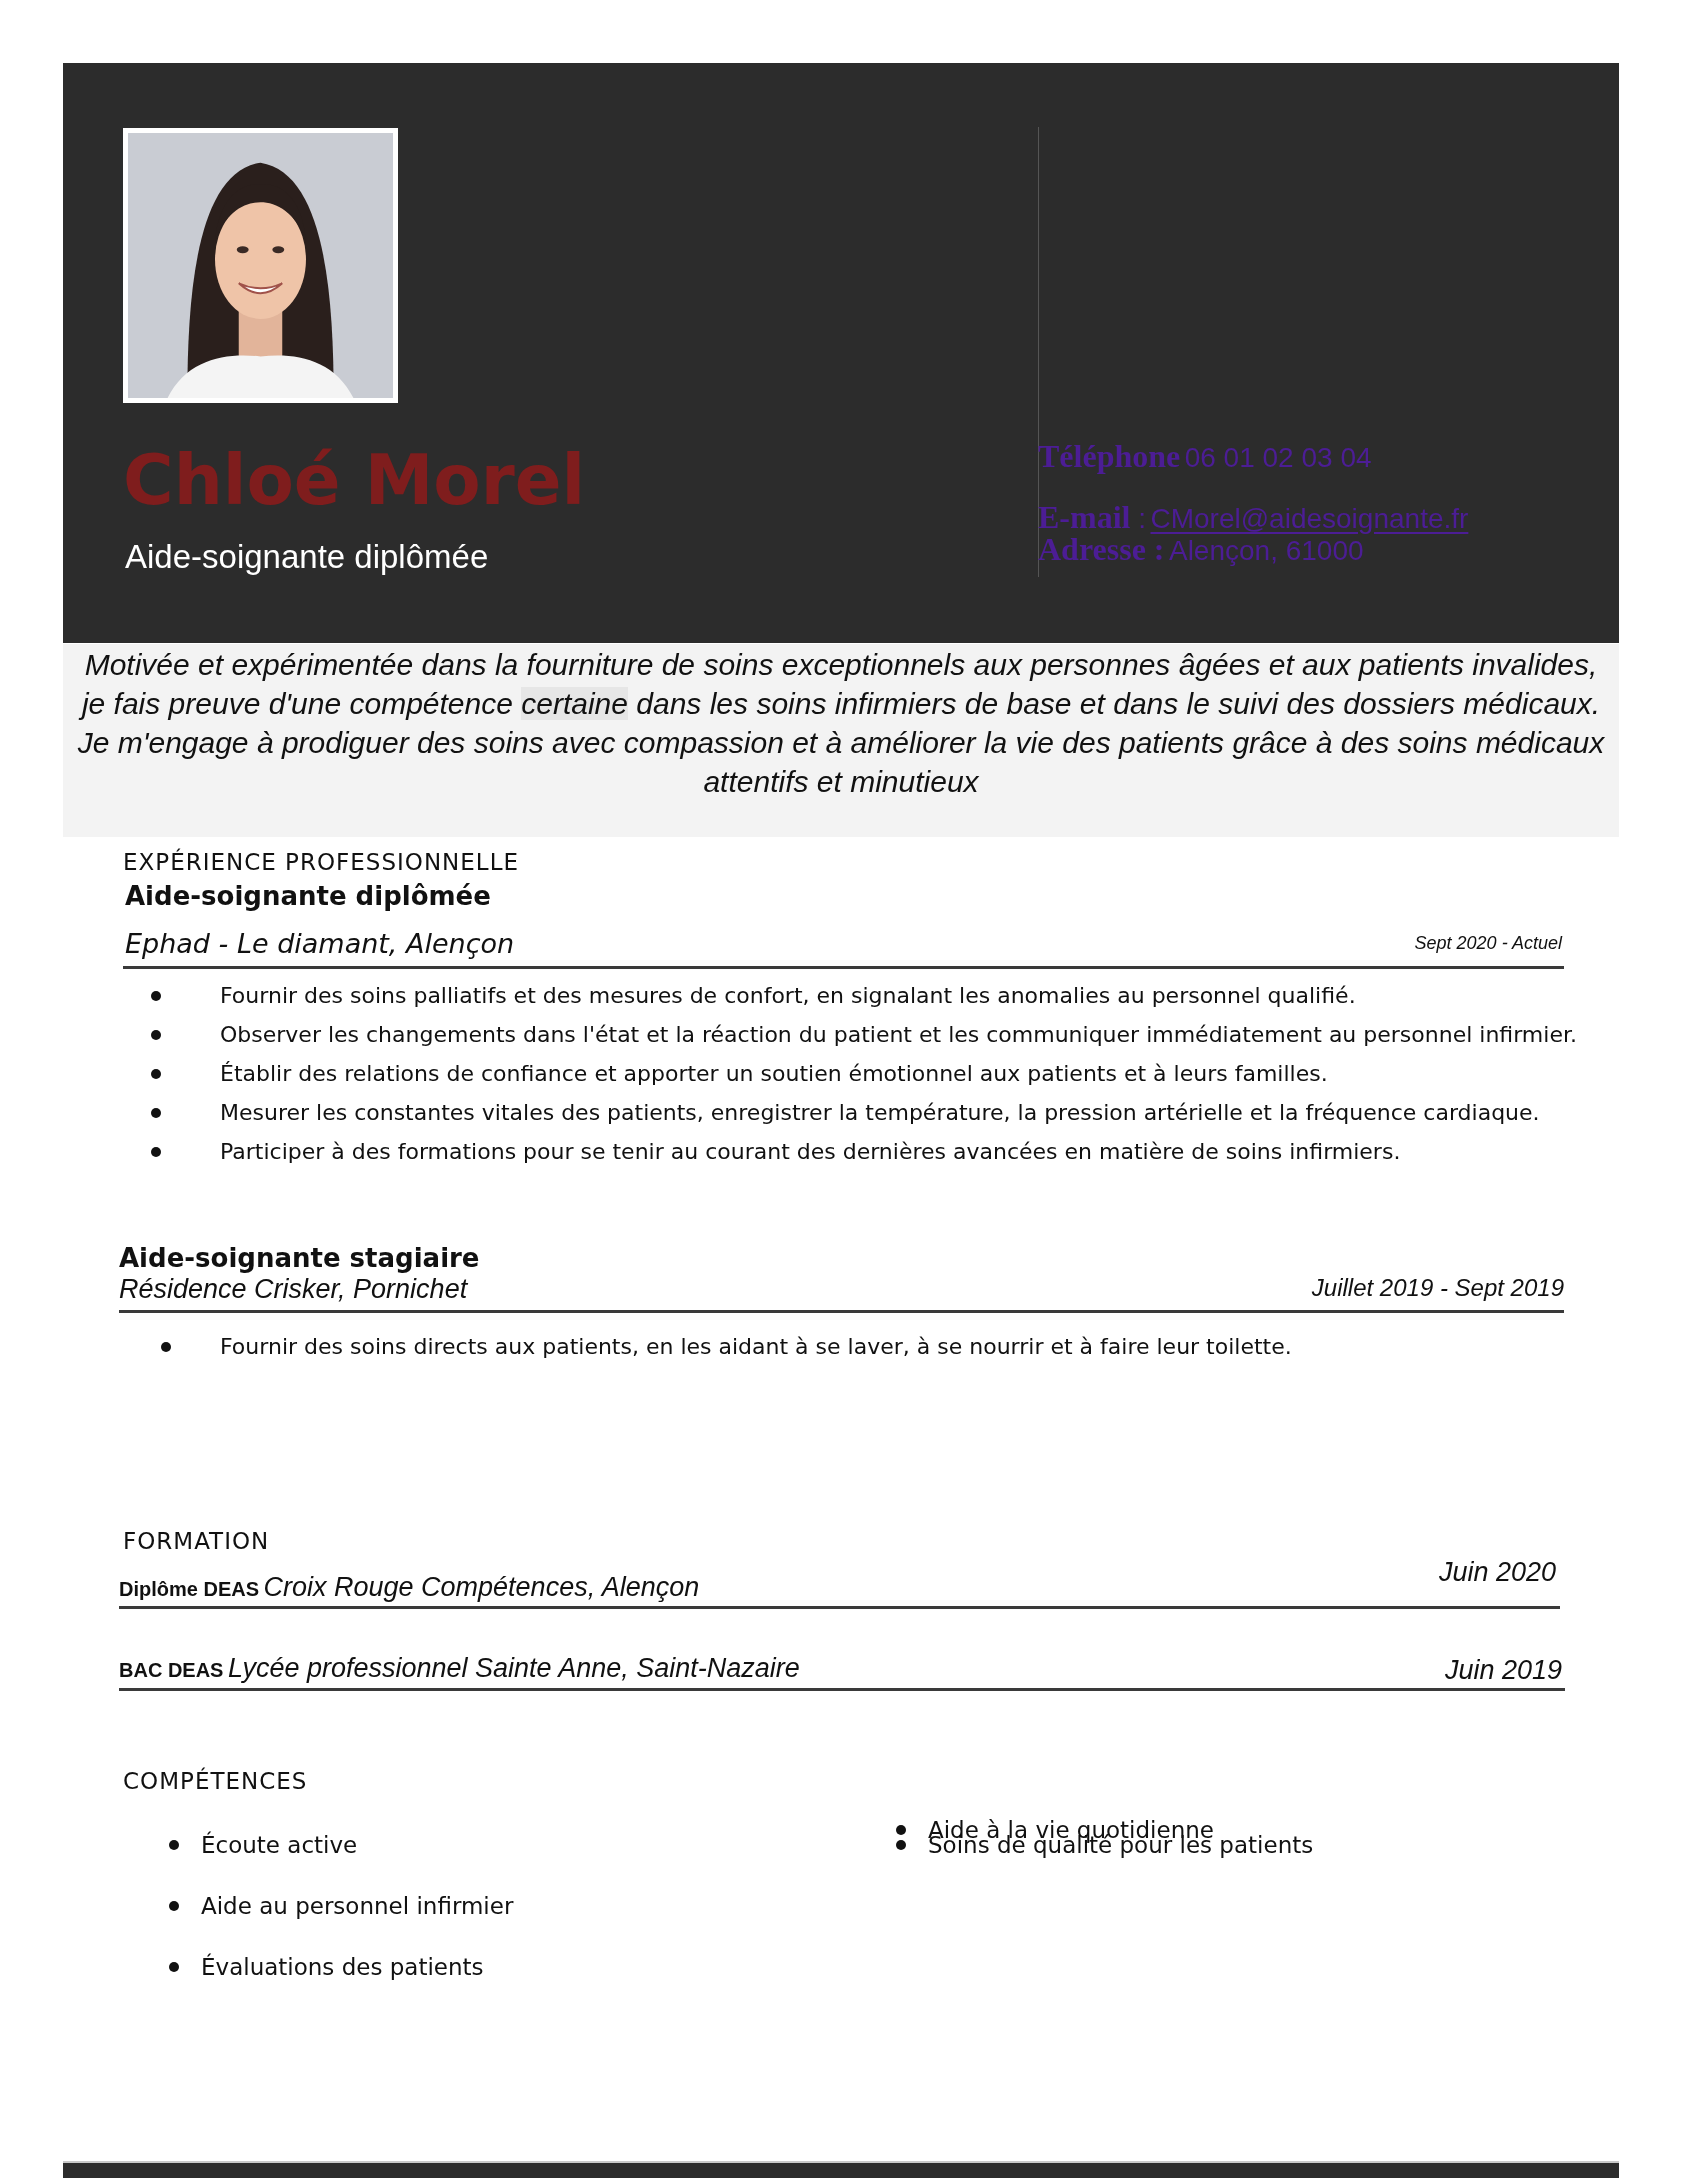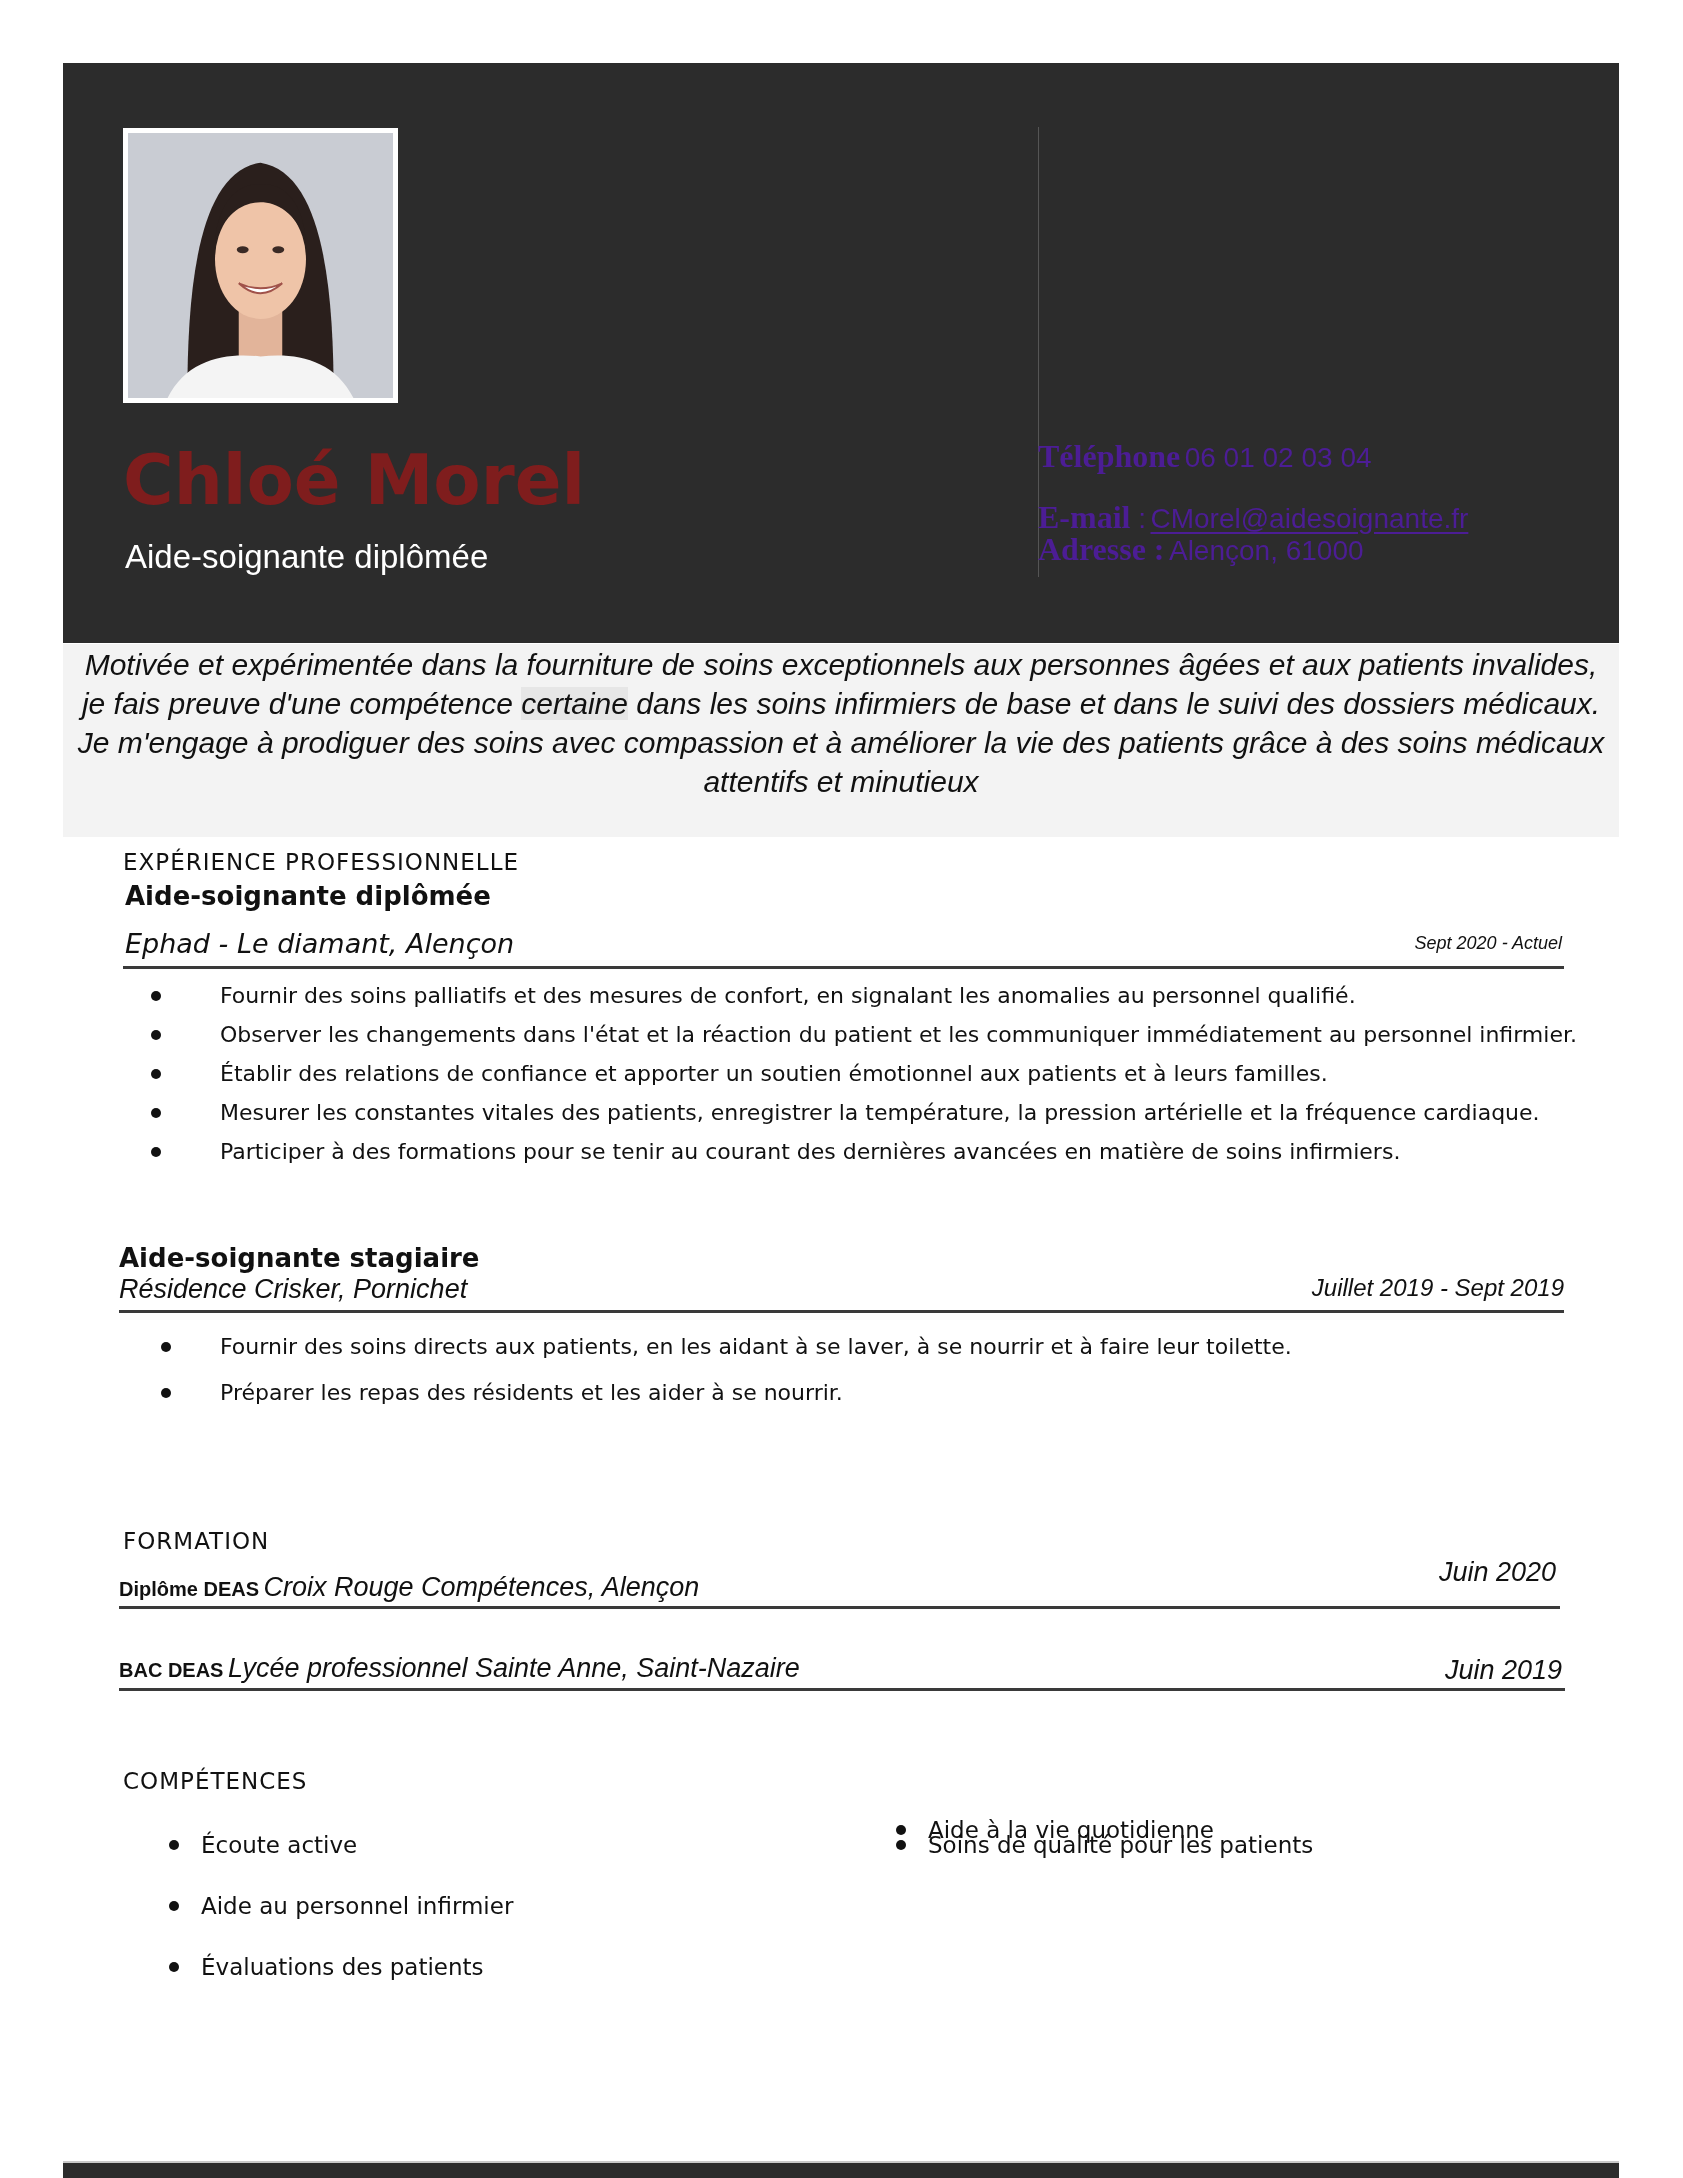--- a/index.html
+++ b/index.html
@@ -94,21 +94,20 @@
   <li style="height:39px; line-height:39px;"><span class="dot"></span><span>Participer à des formations pour se tenir au courant des dernières avancées en matière de soins infirmiers.</span></li>
 </ul>
 
 <div class="abs job-title" style="left:119px; top:1243px;">Aide-soignante stagiaire</div>
 <div class="abs company2" style="left:119px; top:1274px;">Résidence Crisker, Pornichet</div>
 <div class="abs date" style="right:119px; top:1274px; font-size:24px;">Juillet 2019 - Sept 2019</div>
 <div class="abs rule" style="left:119px; top:1310px; width:1445px;"></div>
 
 <ul class="abs bullets" style="top:1324px;">
   <li style="height:46px; line-height:46px;"><span class="dot" style="left:14px;"></span><span>Fournir des soins directs aux patients, en les aidant à se laver, à se nourrir et à faire leur toilette.</span></li>
-  <li style="height:46px; line-height:46px;"><span class="dot" style="left:14px;"></span><span>Préparer les repas des résidents et les aider à se nourrir.</span></li>
 </ul>
 
 <div class="abs sec-h" style="top:1528px;">FORMATION</div>
 
 <div class="abs" style="left:119px; top:1572px; white-space:nowrap;">
   <span class="edu-deg">Diplôme DEAS</span>
   <span class="edu-school">Croix Rouge Compétences, Alençon</span>
 </div>
 <div class="abs date" style="right:127px; top:1557px; font-size:27px;">Juin 2020</div>
 <div class="abs rule" style="left:119px; top:1606px; width:1441px;"></div>

